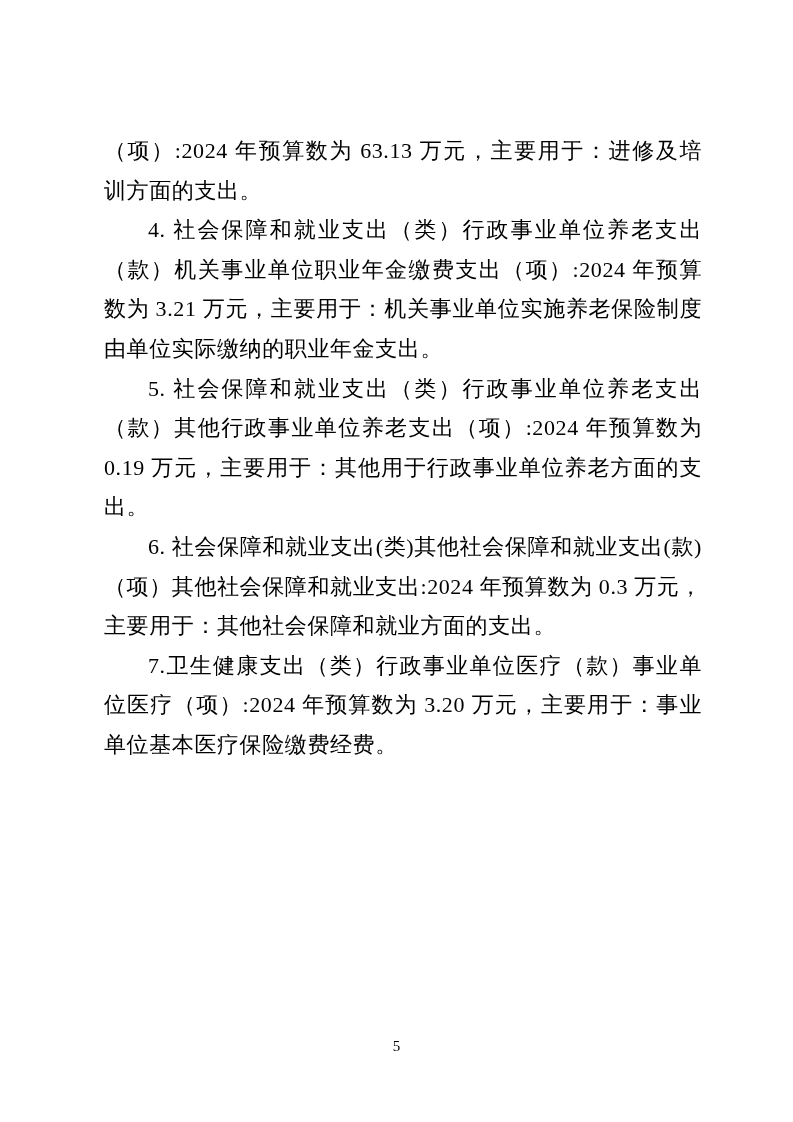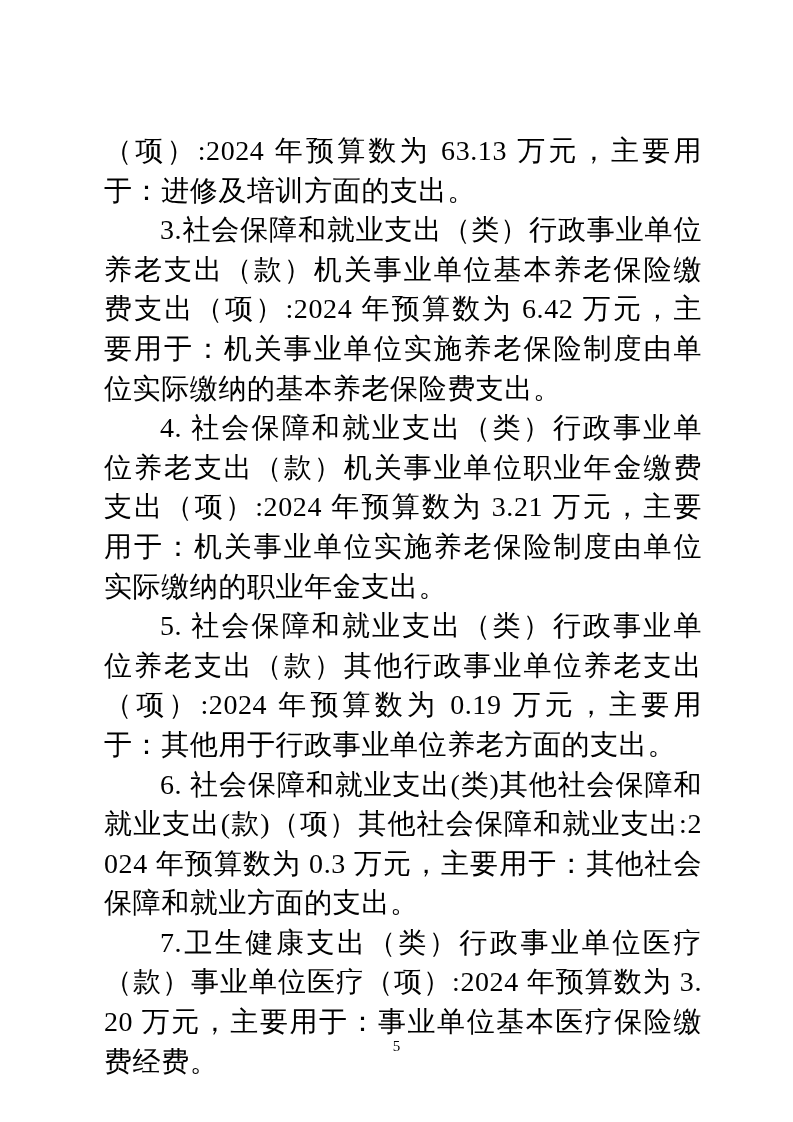--- a/index.html
+++ b/index.html
@@ -14,21 +14,21 @@
     background: #ffffff;
     overflow: hidden;
     font-family: "Liberation Serif", "DejaVu Serif", serif;
     color: #000000;
   }
   .content {
     position: absolute;
     left: 104px;
     top: 131px;
     width: 598px;
-    font-size: 28px;
+    font-size: 22px;
     line-height: 39.6px;
     letter-spacing: 0.6px;
     text-align: justify;
   }
   .para {
     margin: 0;
     padding: 0;
     text-indent: 2em;
     word-break: break-all;
     overflow-wrap: anywhere;
@@ -46,20 +46,19 @@
     line-height: 20px;
     letter-spacing: 0;
   }
 </style>
 </head>
 <body>
 
 <div class="page">
   <div class="content">
     <p class="para no-indent">（项）:2024 年预算数为 63.13 万元，主要用于：进修及培训方面的支出。</p>
-    <p class="para">3.社会保障和就业支出（类）行政事业单位养老支出（款）机关事业单位基本养老保险缴费支出（项）:2024 年预算数为 6.42 万元，主要用于：机关事业单位实施养老保险制度由单位实际缴纳的基本养老保险费支出。</p>
     <p class="para">4. 社会保障和就业支出（类）行政事业单位养老支出（款）机关事业单位职业年金缴费支出（项）:2024 年预算数为 3.21 万元，主要用于：机关事业单位实施养老保险制度由单位实际缴纳的职业年金支出。</p>
     <p class="para">5. 社会保障和就业支出（类）行政事业单位养老支出（款）其他行政事业单位养老支出（项）:2024 年预算数为 0.19 万元，主要用于：其他用于行政事业单位养老方面的支出。</p>
     <p class="para">6. 社会保障和就业支出(类)其他社会保障和就业支出(款)（项）其他社会保障和就业支出:2024 年预算数为 0.3 万元，主要用于：其他社会保障和就业方面的支出。</p>
     <p class="para">7.卫生健康支出（类）行政事业单位医疗（款）事业单位医疗（项）:2024 年预算数为 3.20 万元，主要用于：事业单位基本医疗保险缴费经费。</p>
   </div>
   <div class="page-number">5</div>
 </div>
 
 </body></html>

